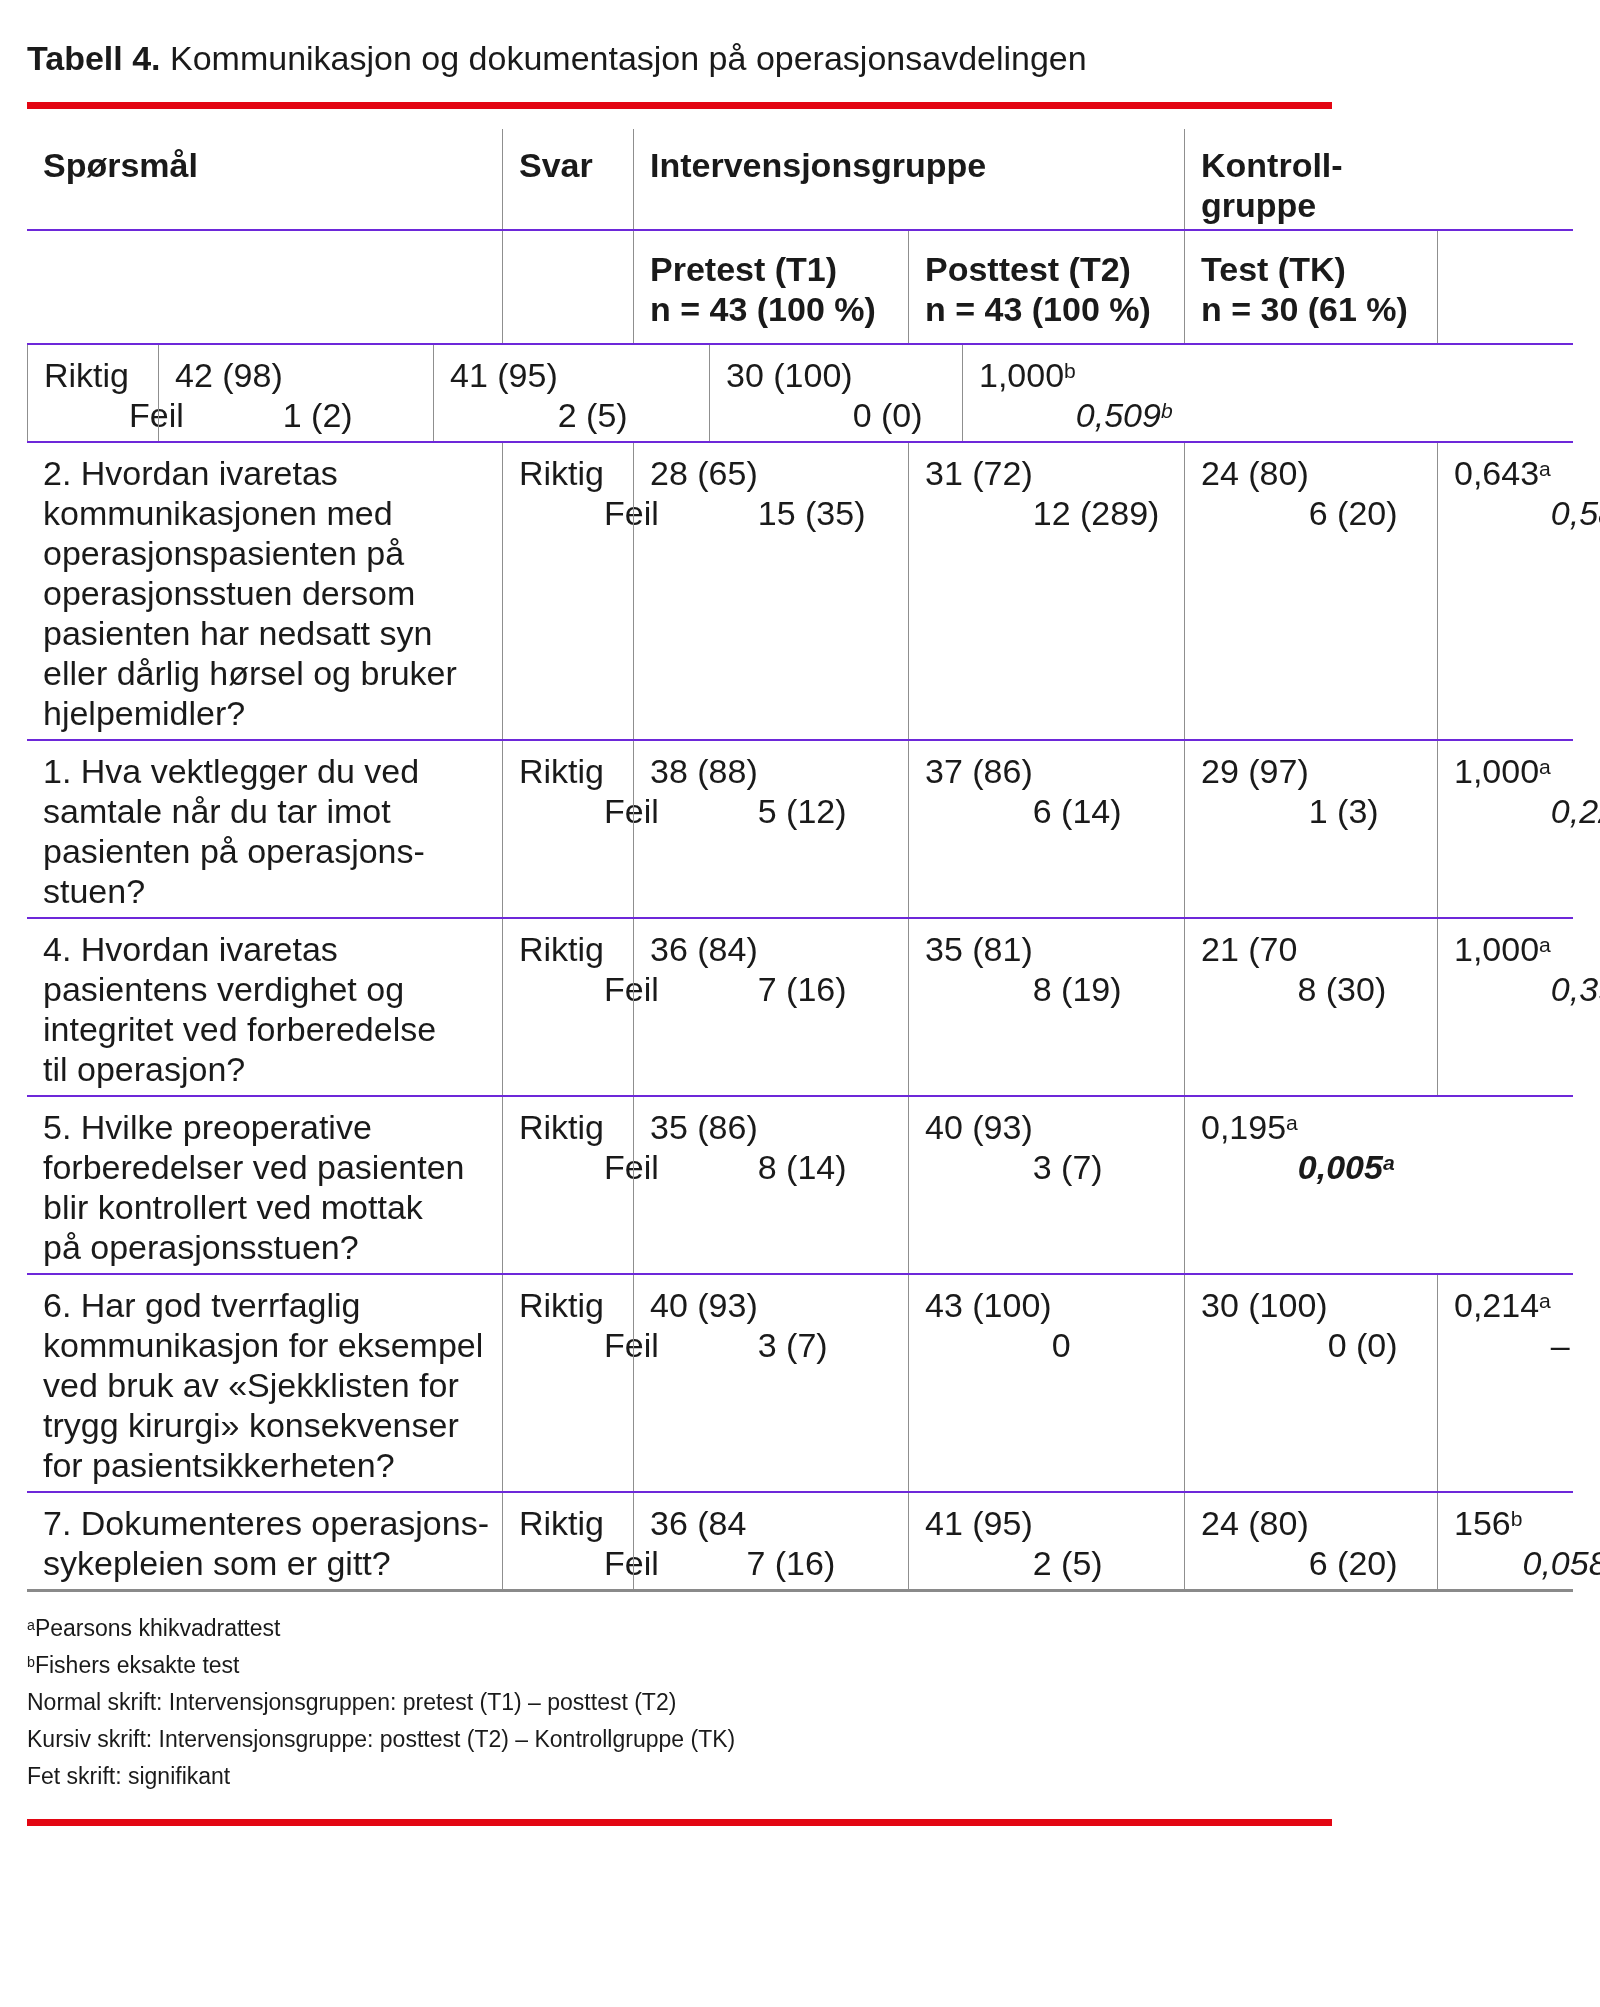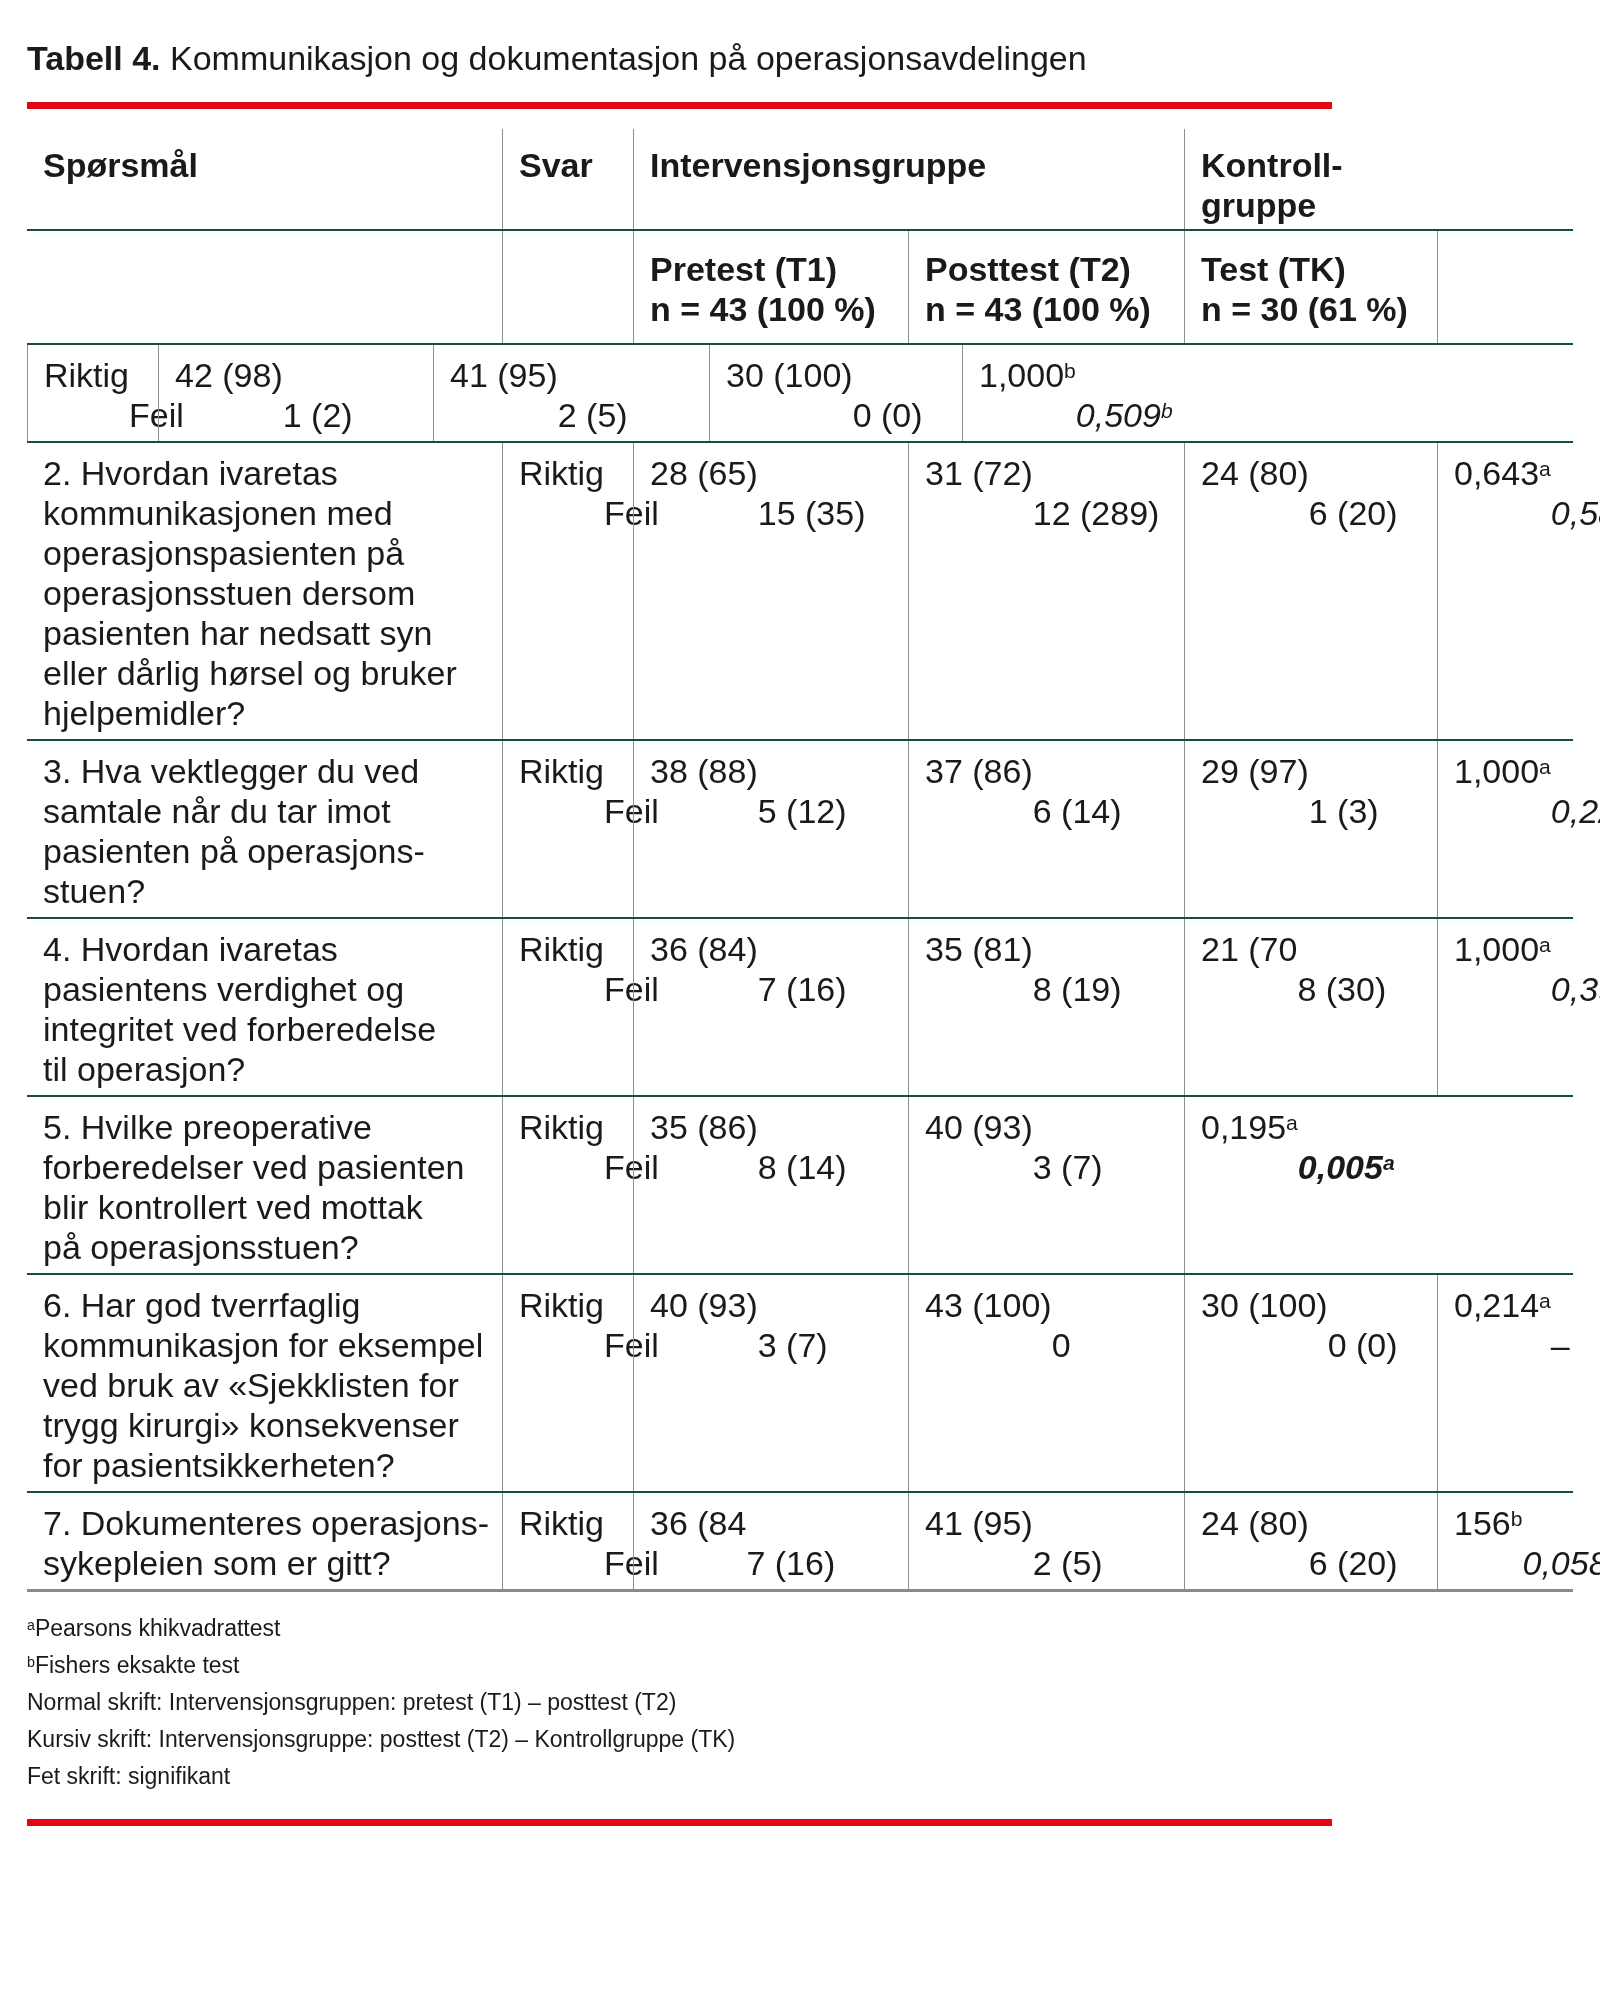--- a/index.html
+++ b/index.html
@@ -13,21 +13,21 @@
   .page { padding: 36px 27px 0 27px; width: 1359px; }
 
   .title { font-size: 34px; line-height: 44px; margin: 0 0 22px 0; font-weight: normal; }
   .title .bold { font-weight: bold; }
 
   .rule { height: 7px; background: #e30613; }
   .rule.top { margin-bottom: 20px; }
   .rule.bottom { margin-top: 24px; }
 
   .tbl { width: 1546px; font-size: 34px; line-height: 40px; }
-  .row { display: flex; align-items: stretch; border-top: 2px solid #14532d; }
+  .row { display: flex; align-items: stretch; border-top: 2px solid #6d28d9; }
   .row.header1 { border-top: none; }
   .row.last { border-bottom: 3px solid #8a8a8a; }
 
   .cell { padding: 10px 10px 6px 16px; }
   .c1 { width: 475px; }
   .c2 { width: 131px; }
   .c3 { width: 275px; }
   .c4 { width: 276px; }
   .c5 { width: 253px; }
   .c6 { width: 136px; padding-right: 0; }
@@ -130,21 +130,21 @@
         <span class="first">24 (80)</span>
         <span class="second">6 (20)</span>
       </div>
       <div class="cell c6 vl pair">
         <span class="first"><span>0,643</span><sup>a</sup></span>
         <span class="second pv-italic"><span>0,583</span><sup>a</sup></span>
       </div>
     </div>
 
     <div class="row">
-      <div class="cell c1 q">3. Hva vektlegger du ved
+      <div class="cell c1 q">1. Hva vektlegger du ved
 samtale når du tar imot
 pasienten på operasjons-
 stuen?</div>
       <div class="cell c2 vl pair">
         <span class="first">Riktig</span>
         <span class="second">Feil</span>
       </div>
       <div class="cell c3 vl pair">
         <span class="first">38 (88)</span>
         <span class="second">5 (12)</span>

